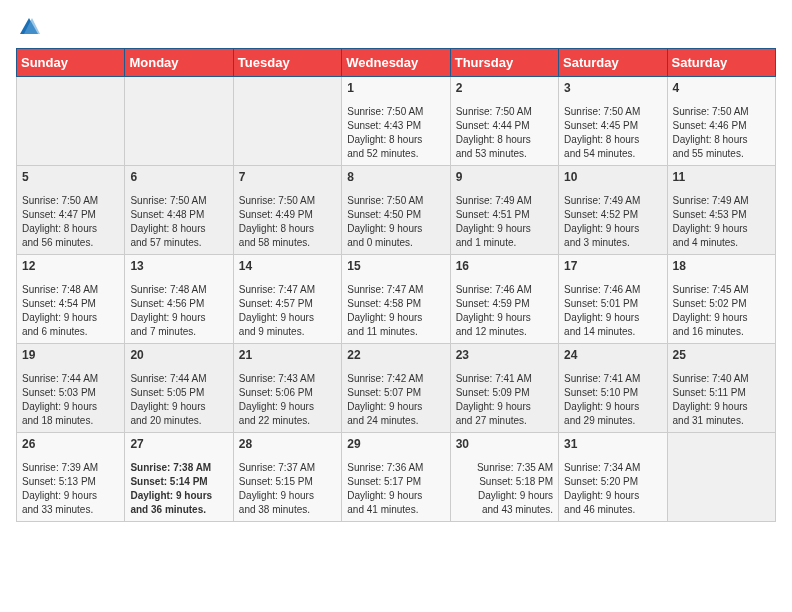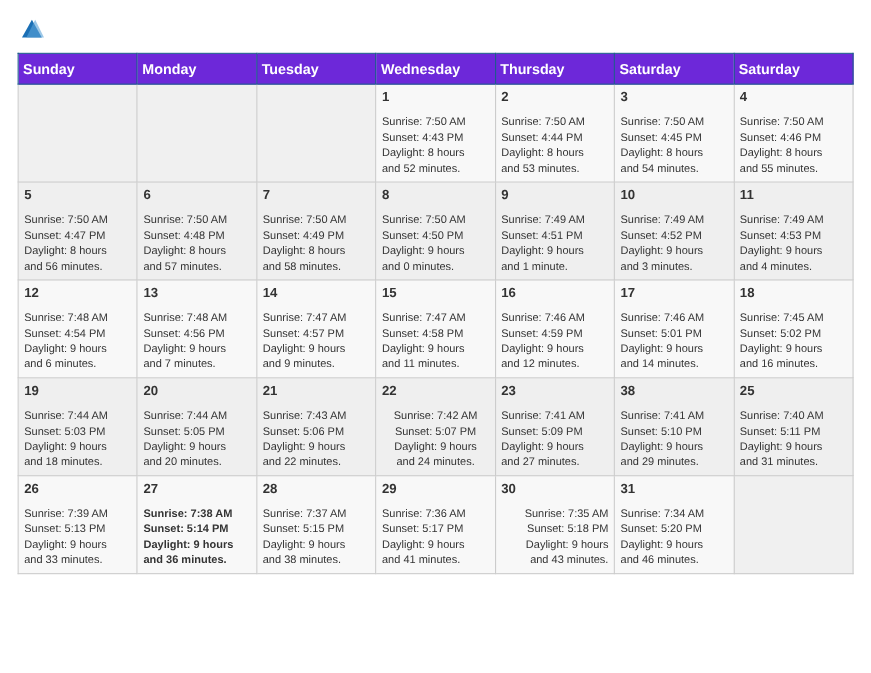--- a/index.html
+++ b/index.html
@@ -51,21 +51,21 @@
     .location-subtitle {
       font-size: 14px;
       color: #555;
     }
     .calendar {
       width: 100%;
       border-collapse: collapse;
       border: 1px solid #ccc;
     }
     .calendar th {
-      background-color: #6d28d9;
+      background-color: #ef4444;
       color: #fff;
       font-size: 13px;
       font-weight: bold;
       padding: 6px 4px;
       text-align: left;
       border: 1px solid #1e5a8e;
     }
     .calendar td {
       vertical-align: top;
       width: 108px;
@@ -283,34 +283,34 @@
         </td>
         <td>
           <span class="day-number">21</span>
           <div class="day-info" style="white-space: pre-line;">Sunrise: 7:43 AM
 Sunset: 5:06 PM
 Daylight: 9 hours
 and 22 minutes.</div>
         </td>
         <td>
           <span class="day-number">22</span>
-          <div class="day-info" style="white-space: pre-line; text-align: center;">Sunrise: 7:42 AM
+          <div class="day-info" style="white-space: pre-line;">Sunrise: 7:42 AM
 Sunset: 5:07 PM
 Daylight: 9 hours
 and 24 minutes.</div>
         </td>
         <td>
           <span class="day-number">23</span>
           <div class="day-info" style="white-space: pre-line;">Sunrise: 7:41 AM
 Sunset: 5:09 PM
 Daylight: 9 hours
 and 27 minutes.</div>
         </td>
         <td>
-          <span class="day-number">38</span>
+          <span class="day-number">24</span>
           <div class="day-info" style="white-space: pre-line;">Sunrise: 7:41 AM
 Sunset: 5:10 PM
 Daylight: 9 hours
 and 29 minutes.</div>
         </td>
         <td>
           <span class="day-number">25</span>
           <div class="day-info" style="white-space: pre-line;">Sunrise: 7:40 AM
 Sunset: 5:11 PM
 Daylight: 9 hours

